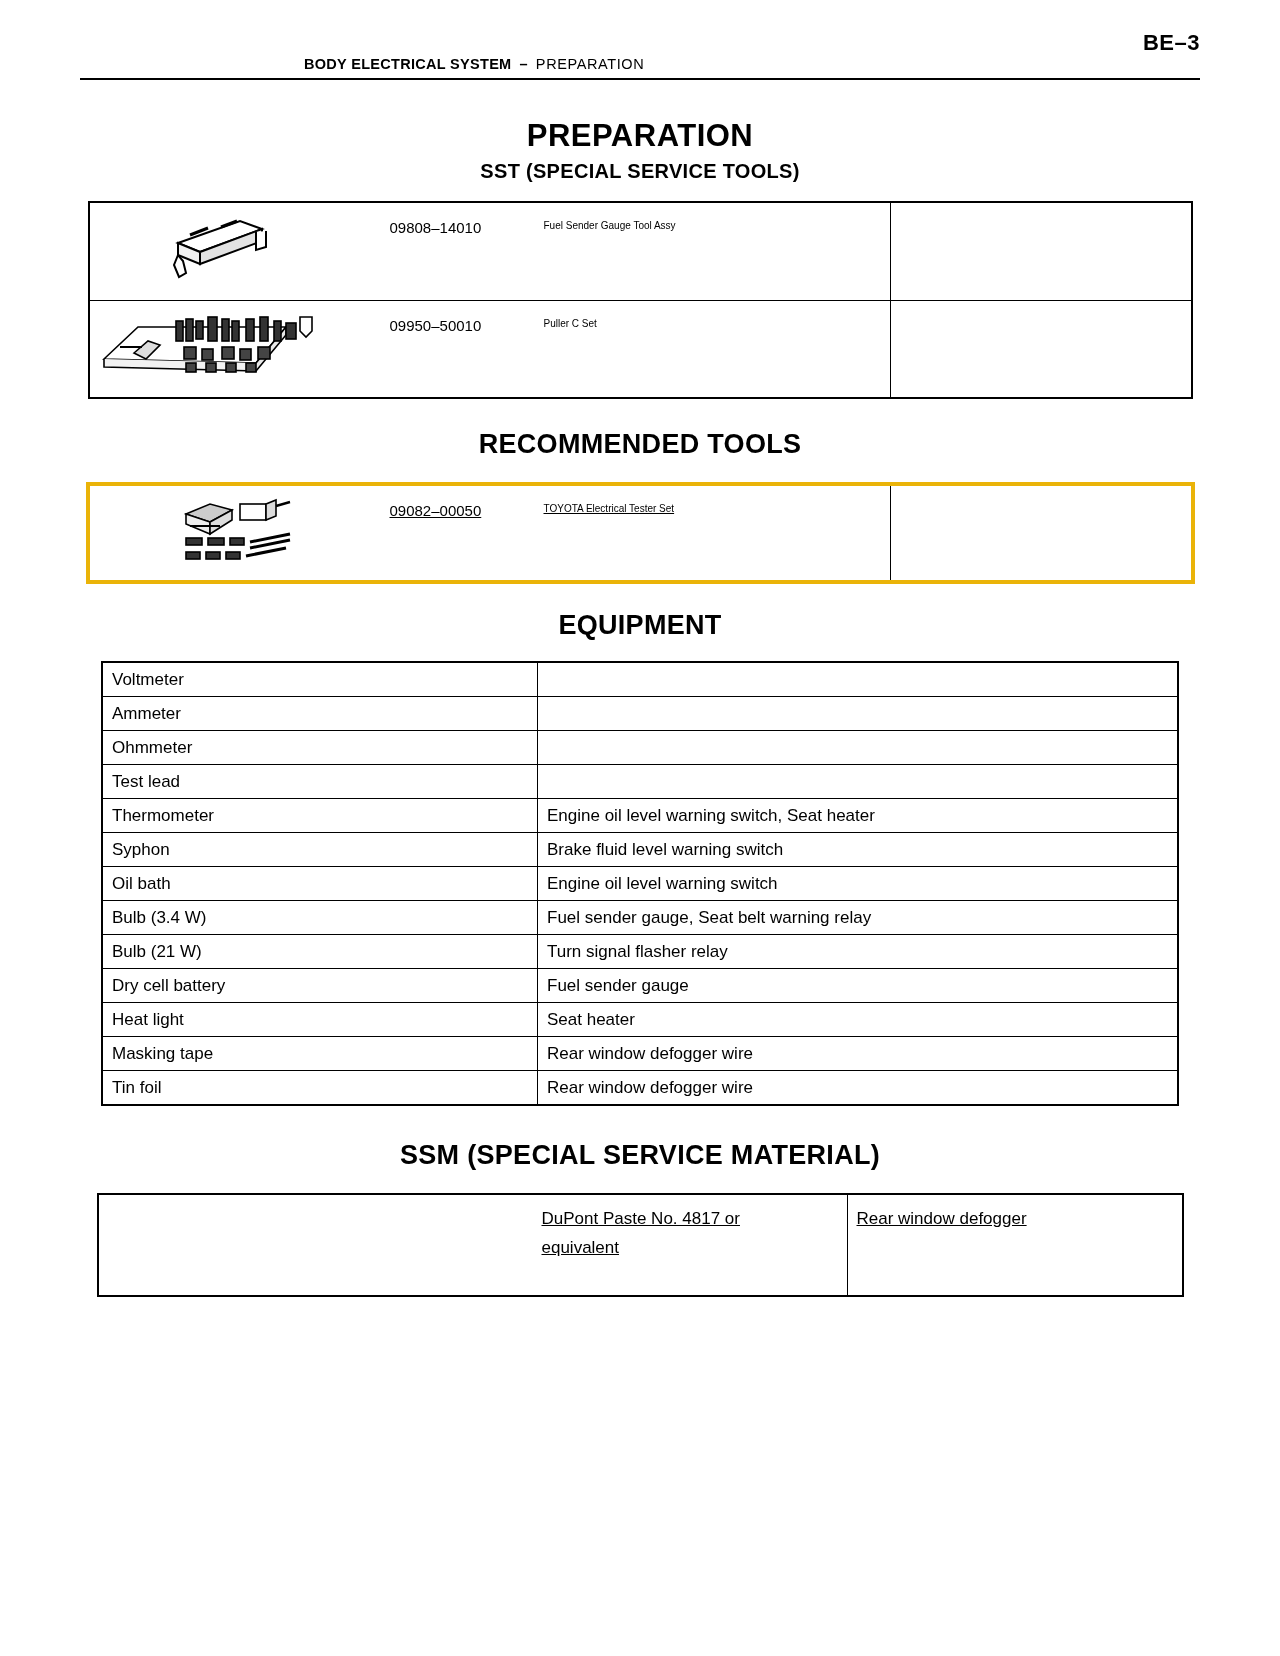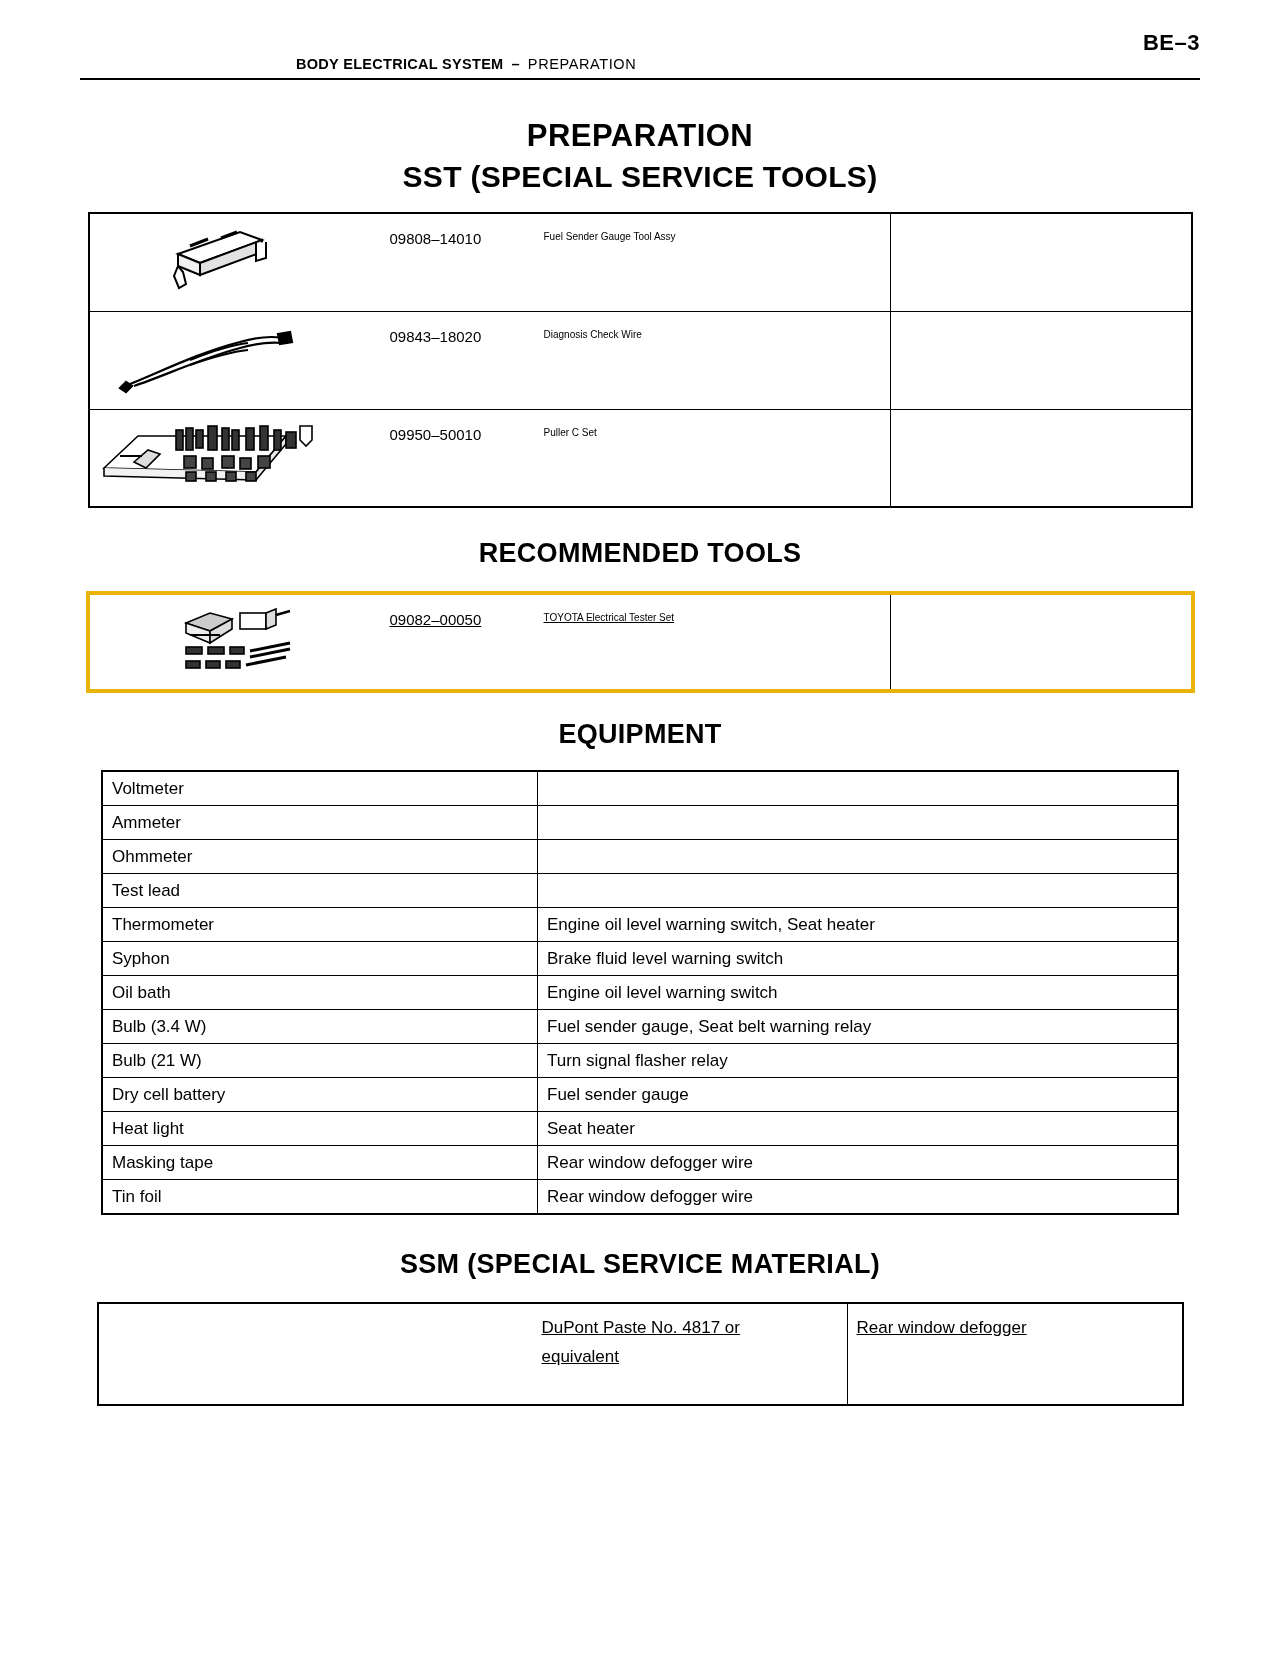--- a/index.html
+++ b/index.html
@@ -34,21 +34,21 @@
   }
   .header-line {
     position: absolute;
     left: 80px;
     right: 80px;
     top: 78px;
     border-bottom: 2px solid #000;
   }
   .header-text {
     position: absolute;
-    left: 296px;
+    left: 304px;
     top: 56px;
     font-size: 14.5px;
     font-weight: bold;
     letter-spacing: 0.3px;
     white-space: nowrap;
   }
   .header-text .sep {
     font-weight: bold;
     padding: 0 8px;
   }
@@ -60,21 +60,21 @@
   
   .title-main {
     text-align: center;
     font-size: 31px;
     font-weight: bold;
     letter-spacing: 0.5px;
     margin-top: 22px;
   }
   .title-sub {
     text-align: center;
-    font-size: 30px;
+    font-size: 20px;
     font-weight: bold;
     letter-spacing: 0.3px;
     margin-top: 6px;
   }
   .section-title {
     text-align: center;
     font-size: 27px;
     font-weight: bold;
     letter-spacing: 0.3px;
   }
@@ -209,41 +209,20 @@
             <path d="M88 52 L84 62 L89 74 L96 70 L93 58 Z" fill="#fff"></path>
             <path d="M166 29 L166 47 L176 44 L176 28" fill="#fff"></path>
           </g>
         </svg>
       </td>
       <td class="col-num">
         <div class="tool-num">09808–14010</div>
       </td>
       <td class="col-name">
         <div class="tool-name">Fuel Sender Gauge Tool Assy</div>
-      </td>
-      <td class="col-blank"></td>
-    </tr>
-    <tr>
-      <td class="col-pic pic-cell">
-        <svg width="300" height="96" viewBox="0 0 300 96">
-          <g fill="none" stroke="#000" stroke-width="2.2">
-            <path d="M40 72 C70 60, 110 40, 150 30 C168 25, 182 24, 192 26"></path>
-            <path d="M44 74 C74 64, 112 46, 150 36 C168 31, 182 30, 192 31"></path>
-            <path d="M100 48 C120 40, 140 33, 158 31"></path>
-            <path d="M100 53 C120 46, 140 40, 158 38"></path>
-            <path d="M188 22 L200 20 L202 30 L190 32 Z" fill="#000"></path>
-            <path d="M36 70 L30 76 L36 80 L42 74 Z" fill="#000"></path>
-          </g>
-        </svg>
-      </td>
-      <td class="col-num">
-        <div class="tool-num">09843–18020</div>
-      </td>
-      <td class="col-name">
-        <div class="tool-name">Diagnosis Check Wire</div>
       </td>
       <td class="col-blank"></td>
     </tr>
     <tr>
       <td class="col-pic pic-cell">
         <svg width="300" height="96" viewBox="0 0 300 96">
           <g fill="none" stroke="#000" stroke-width="1.6">
             <path d="M14 58 L48 26 L196 26 L166 62 Z" fill="#fff"></path>
             <path d="M14 58 L14 66 L166 70 L166 62" fill="#f2f2f2"></path>
             <path d="M166 62 L196 26 L196 34 L166 70" fill="#e8e8e8"></path>

